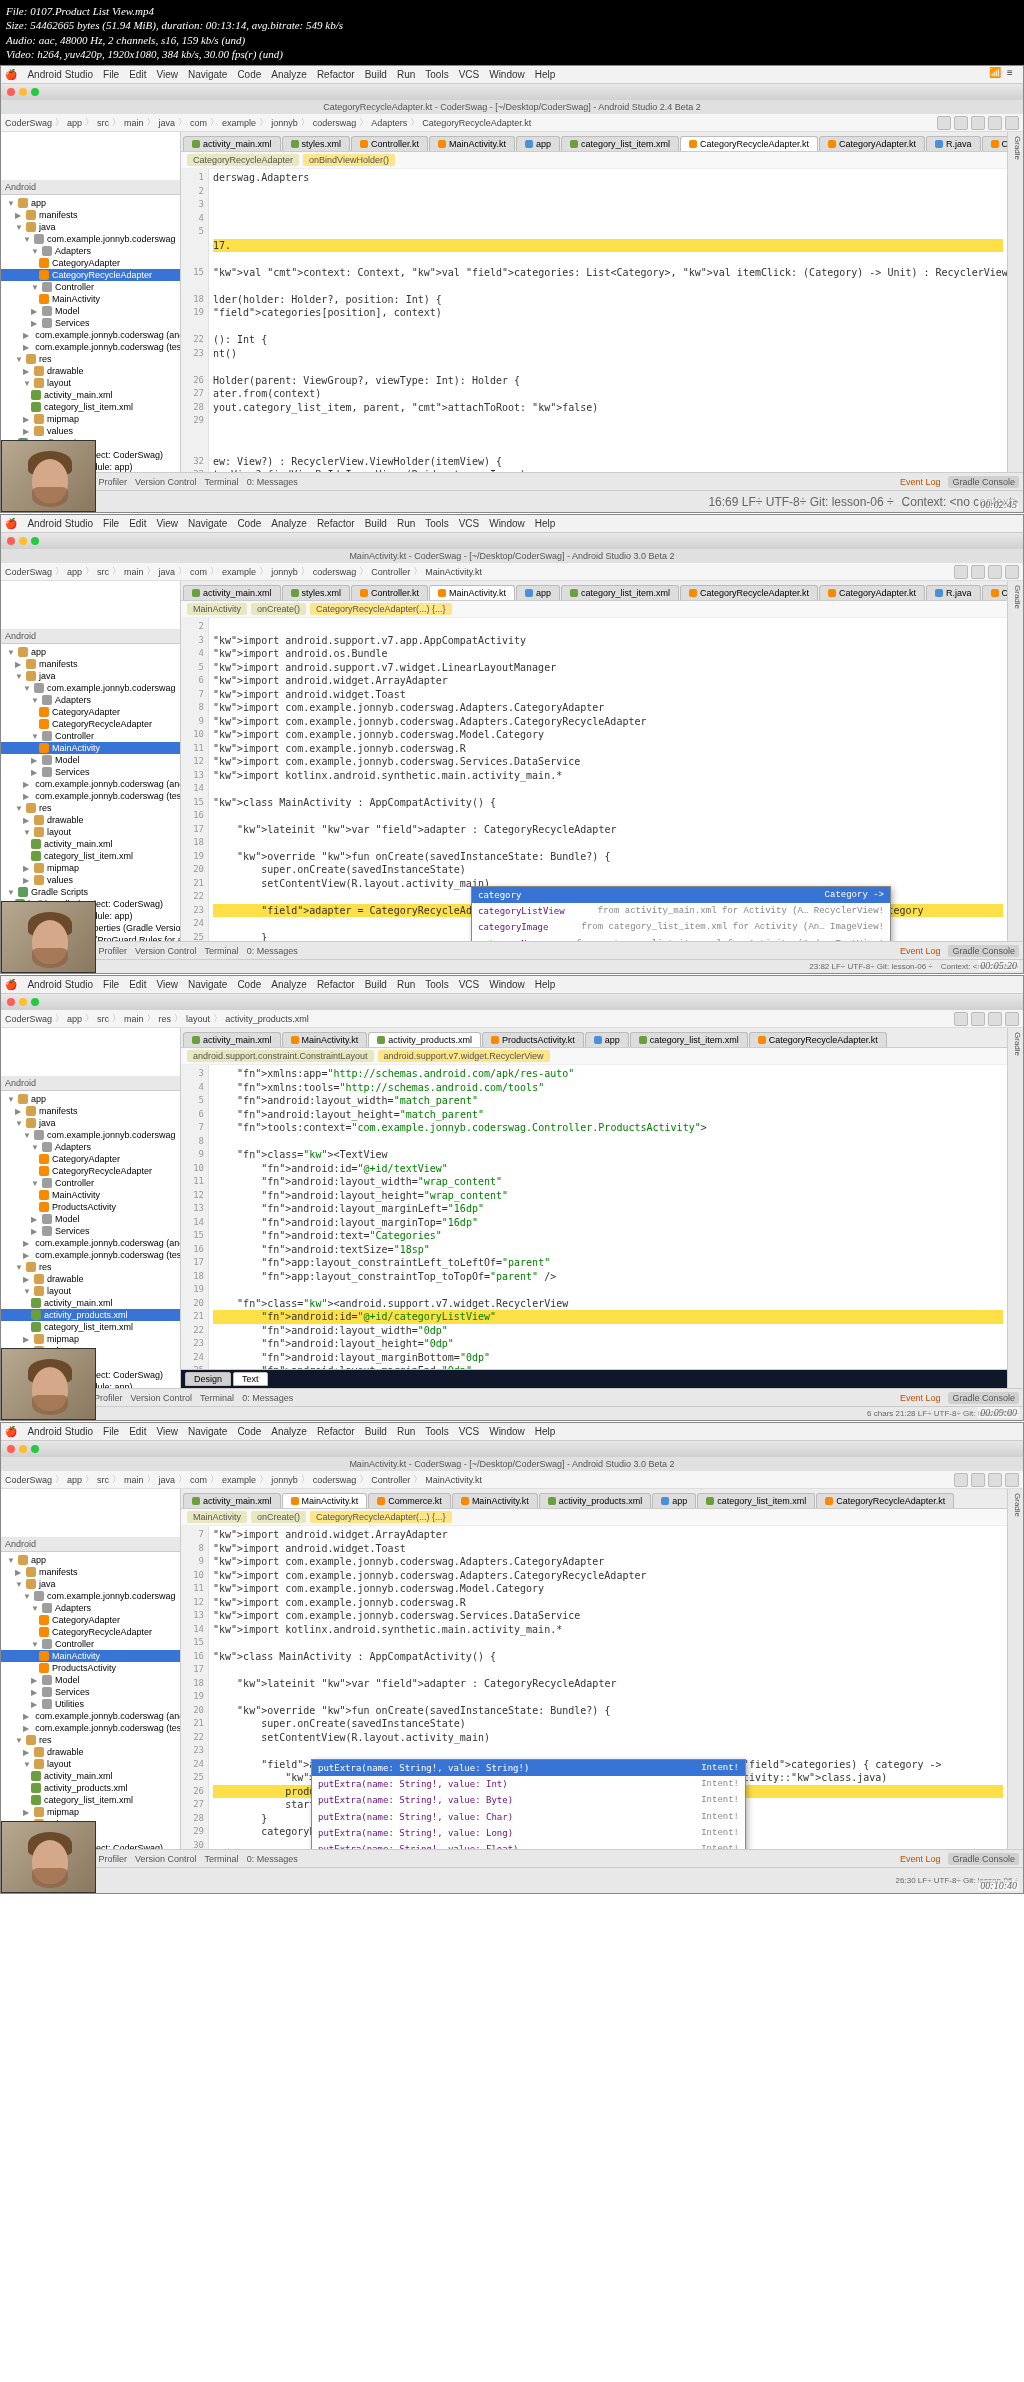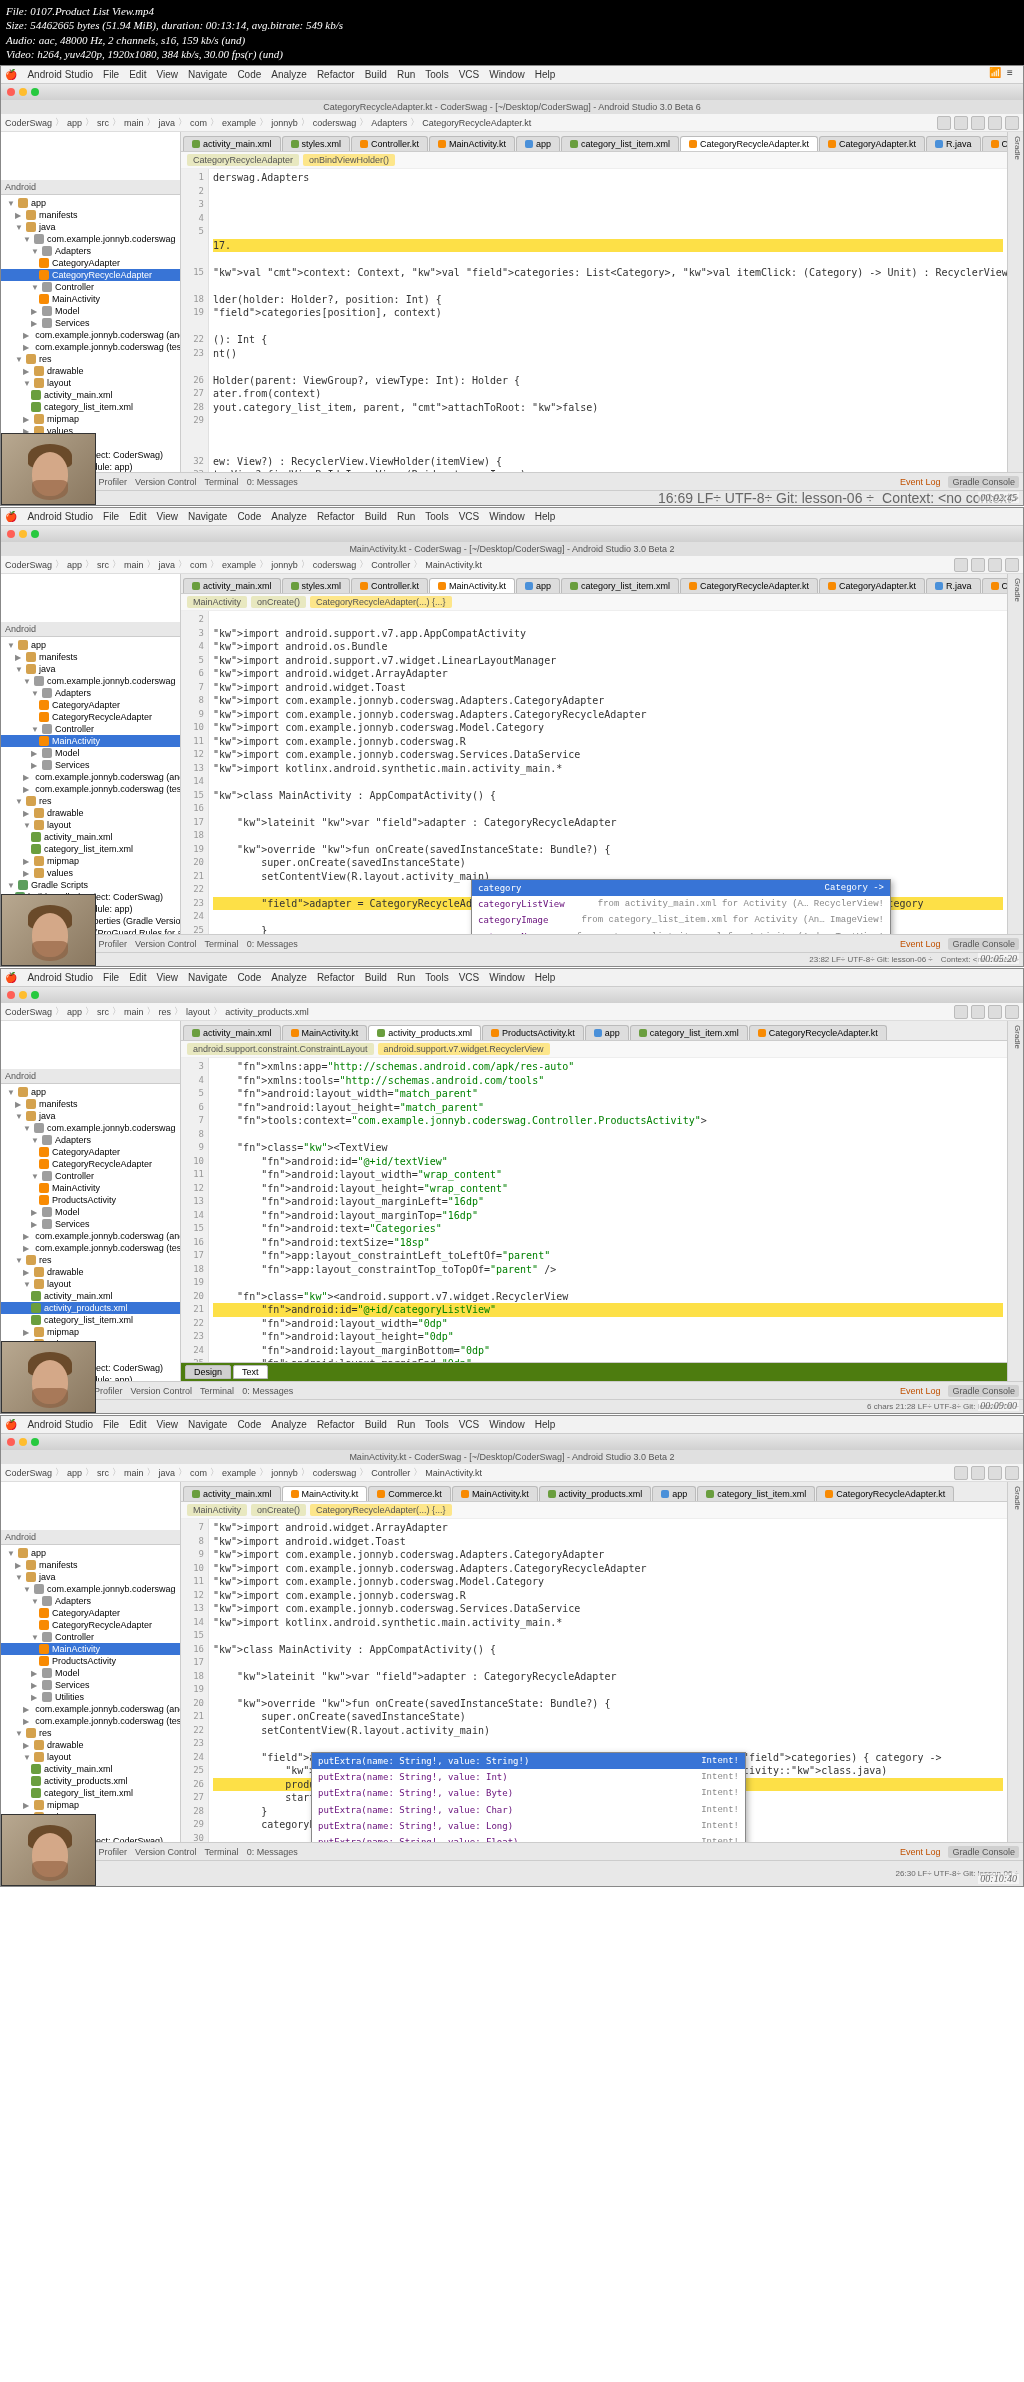--- a/index.html
+++ b/index.html
@@ -65,21 +65,21 @@
 .bottom-bar .spacer { flex: 1; }
 .status-text { color: #666; }
 .event-log { color: #c05000; }
 .gradle-console { background: #d0d0d0; padding: 1px 4px; border-radius: 2px; }
 .side-tabs { width: 16px; background: #e8e8e8; border-left: 1px solid #ccc; writing-mode: vertical-rl; font-size: 8px; color: #555; padding: 4px 1px; }
 .webcam { position: absolute; left: 0; bottom: 0; width: 95px; height: 72px; background: linear-gradient(135deg,#b8a890,#8a7860); border: 1px solid #333; z-index: 5; overflow: hidden; }
 .webcam-face { position: absolute; left: 30px; top: 18px; width: 36px; height: 44px; background: #d4a888; border-radius: 50% 50% 45% 45%; }
 .webcam-hair { position: absolute; left: 26px; top: 10px; width: 44px; height: 24px; background: #6a4a2a; border-radius: 50% 50% 20% 20%; }
 .webcam-beard { position: absolute; left: 30px; top: 46px; width: 36px; height: 20px; background: #8a5a3a; border-radius: 20% 20% 50% 50%; opacity: 0.6; }
 .timestamp { position: absolute; right: 4px; bottom: 2px; color: #666; font-size: 10px; font-style: italic; font-family: Georgia, serif; z-index: 6; background: rgba(255,255,255,0.5); padding: 0 2px; }
-.design-text-tabs { background: #4d7c0f; padding: 2px 4px; font-size: 9px; border-top: 1px solid #ccc; display: flex; gap: 2px; align-items: center; }
+.design-text-tabs { background: #0f172a; padding: 2px 4px; font-size: 9px; border-top: 1px solid #ccc; display: flex; gap: 2px; align-items: center; }
 .dt-tab { background: #d0d0d0; padding: 1px 8px; border: 1px solid #bbb; border-radius: 2px 2px 0 0; cursor: pointer; }
 .dt-tab.active { background: #fff; }
 .top-right-icons { position: absolute; right: 6px; top: 1px; display: flex; gap: 8px; align-items: center; }
 .top-right-icons span { width: 10px; height: 10px; display: inline-block; }
 </style>
 </head>
 <body>
 
 <div class="file-info">
   <div>File: 0107.Product List View.mp4</div>
@@ -110,21 +110,21 @@
       <span>≡</span>
     </div>
   </div>
   <div class="mac-titlebar">
     <div class="traffic-lights">
       <span class="tl-red"></span>
       <span class="tl-yellow"></span>
       <span class="tl-green"></span>
     </div>
   </div>
-  <div class="sub-titlebar">CategoryRecycleAdapter.kt - CoderSwag - [~/Desktop/CoderSwag] - Android Studio 3.0 Beta 6</div>
+  <div class="sub-titlebar">CategoryRecycleAdapter.kt - CoderSwag - [~/Desktop/CoderSwag] - Android Studio 2.4 Beta 2</div>
   <div class="breadcrumb-bar">
     <span class="bc-item">CoderSwag</span>
       <span class="bc-sep">〉</span>
     <span class="bc-item">app</span>
       <span class="bc-sep">〉</span>
     <span class="bc-item">src</span>
       <span class="bc-sep">〉</span>
     <span class="bc-item">main</span>
       <span class="bc-sep">〉</span>
     <span class="bc-item">java</span>
@@ -360,21 +360,21 @@
   <div class="bottom-bar">
     <span style="color:#888">minutes ago)</span>
     <span>Android Profiler</span>
     <span>Version Control</span>
     <span>Terminal</span>
     <span>0: Messages</span>
     <span class="spacer"></span>
     <span class="event-log">Event Log</span>
     <span class="gradle-console">Gradle Console</span>
   </div>
-  <div class="bottom-bar" style="height:15px;font-size:14px">
+  <div class="bottom-bar" style="height:22px;font-size:12px">
     <span class="spacer"></span>
     <span class="status-text">16:69  LF÷  UTF-8÷  Git: lesson-06 ÷</span>
     <span class="status-text">Context: &lt;no context&gt;</span>
   </div>
   <div class="webcam">
     <div class="webcam-hair"></div>
       <div class="webcam-face"></div>
       <div class="webcam-beard"></div>
   </div>
   <div class="timestamp">00:02:45</div>

